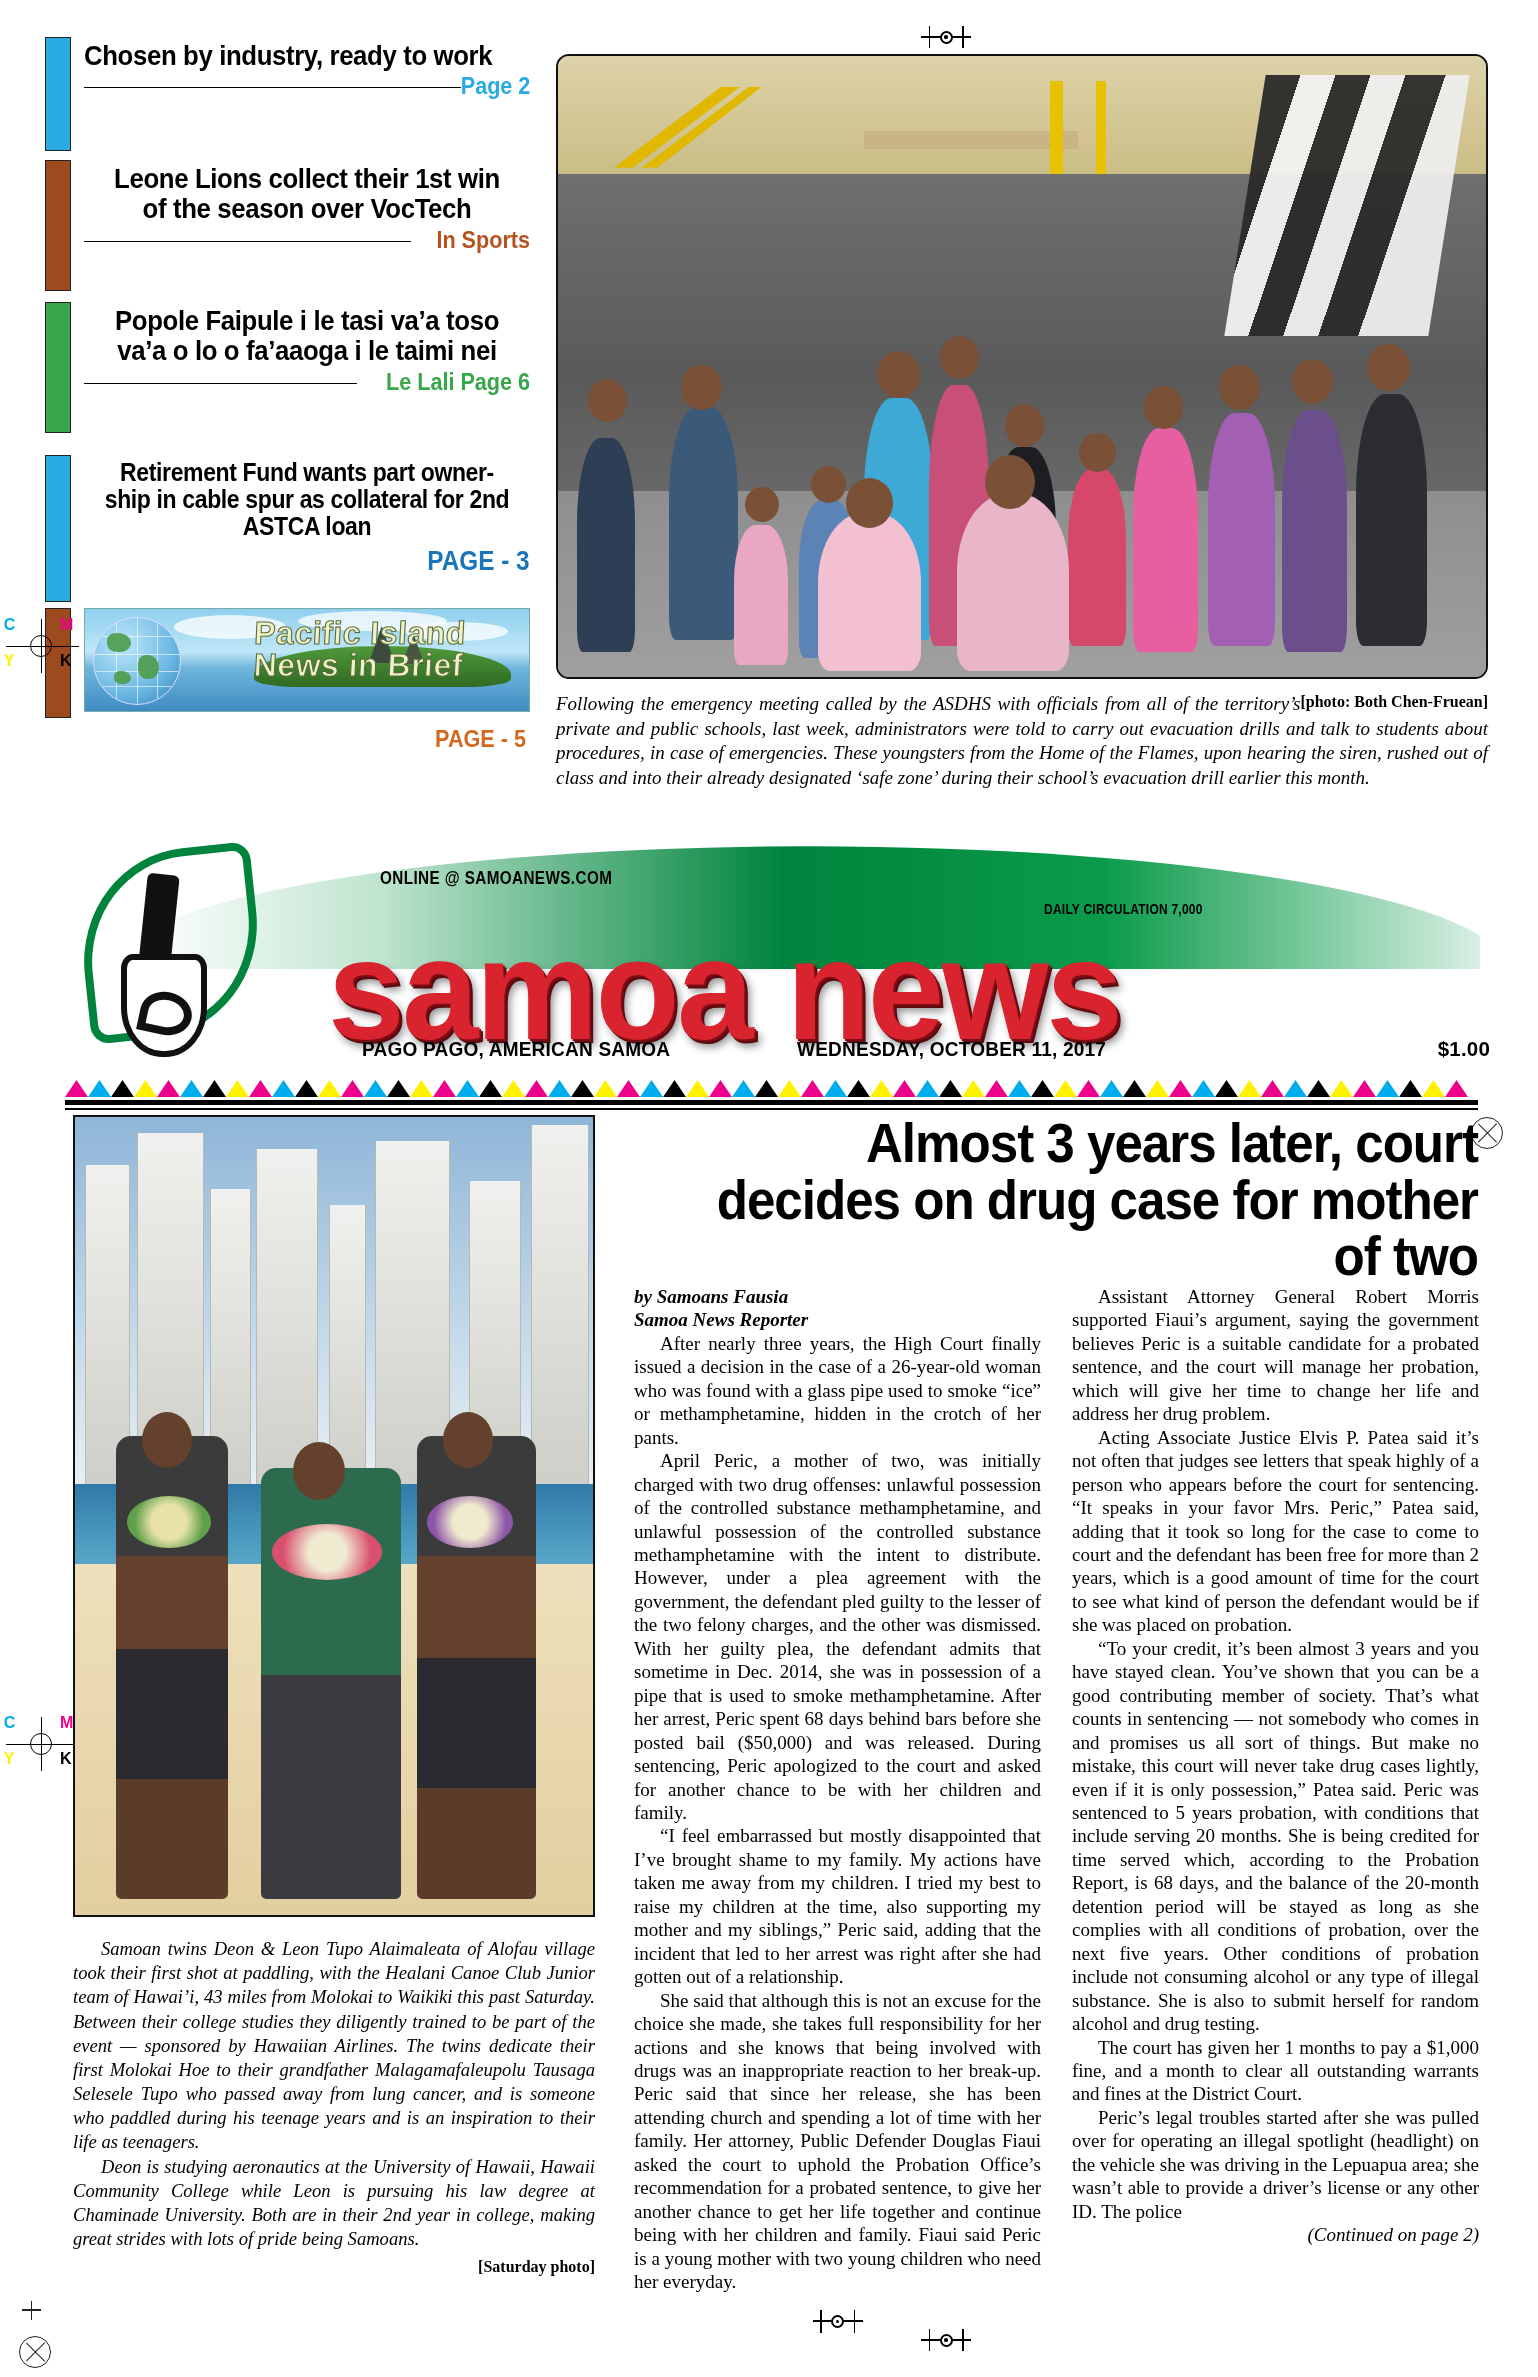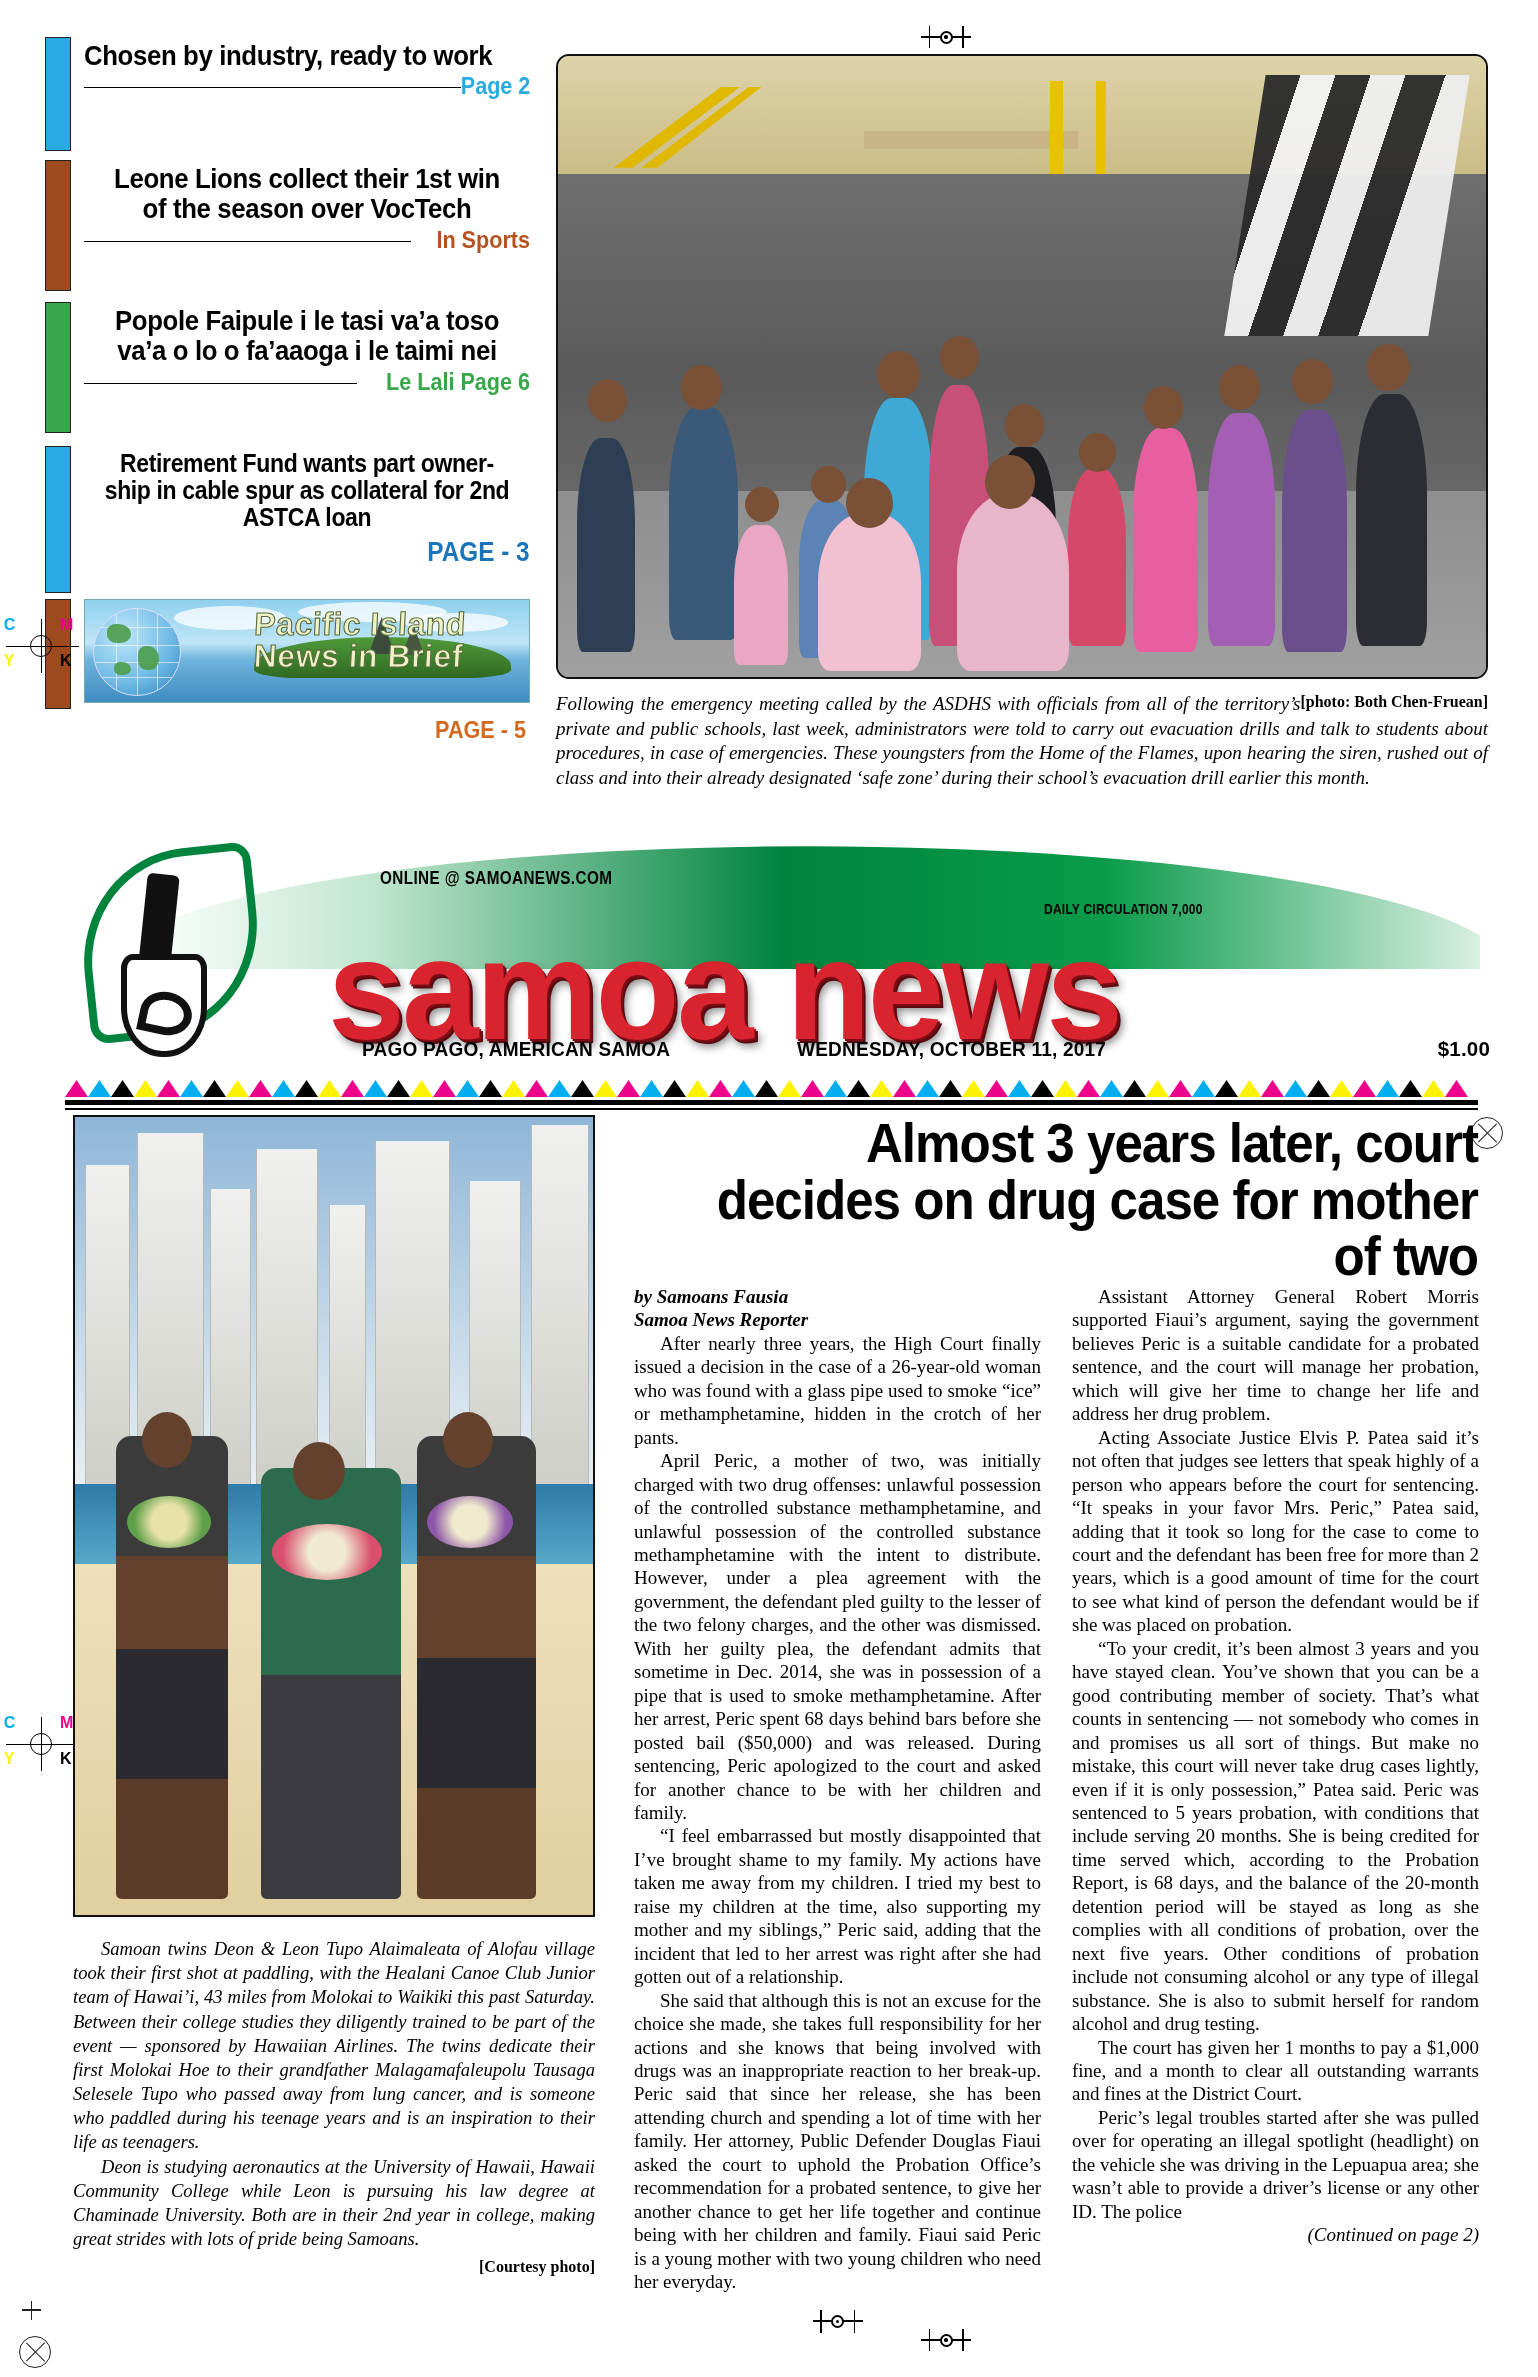--- a/index.html
+++ b/index.html
@@ -274,21 +274,21 @@
     <div class="colorbar" style="background:#39A749;height:131px;"></div>
     <div class="body">
       <h2 class="center">Popole Faipule i le tasi va’a toso va’a o lo o fa’aaoga i le taimi nei</h2>
       <div class="ruleline">
         <div class="rl" style="right:173px;"></div>
         <div class="pageref" style="color:#39A749;">Le Lali Page 6</div>
       </div>
     </div>
   </div>
 
-  <div class="teaser" style="margin-top:13px;">
+  <div class="teaser" style="margin-top:22px;">
     <div class="colorbar" style="background:#29ABE2;height:147px;"></div>
     <div class="body">
       <h2 class="center" style="font-size:25px;">Retirement Fund wants part owner-ship in cable spur as collateral for 2nd ASTCA loan</h2>
       <div class="ruleline" style="height:28px;">
 
         <div class="pageref" style="color:#1B75BB;font-size:27px;">PAGE - 3</div>
       </div>
     </div>
   </div>
 
@@ -549,15 +549,15 @@
   <div class="blp-lei" style="left:38%;bottom:42%;width:110px;height:56px;background:radial-gradient(circle,#f0ead0 30%,#d94f6e 72%);"></div>
 
   <div class="blp-person" style="left:66%;width:119px;height:58%;background:linear-gradient(#3b3b3b 0 26%, #63412c 26% 48%, #2a2a30 48% 76%, #5b3c28 76% 100%);"></div>
   <div class="blp-head" style="left:71%;bottom:56%;width:50px;height:56px;"></div>
   <div class="blp-lei" style="left:68%;bottom:46%;width:86px;height:52px;background:radial-gradient(circle,#efe9cd 34%,#8e56a8 72%);"></div>
 </div>
 
 <div class="bl-caption">
   <p>Samoan twins Deon &amp; Leon Tupo Alaimaleata of Alofau village took their first shot at paddling, with the Healani Canoe Club Junior team of Hawai’i, 43 miles from Molokai to Waikiki this past Saturday. Between their college studies they diligently trained to be part of the event — sponsored by Hawaiian Airlines. The twins dedicate their first Molokai Hoe to their grandfather Malagamafaleupolu Tausaga Selesele Tupo who passed away from lung cancer, and is someone who paddled during his teenage years and is an inspiration to their life as teenagers.</p>
   <p>Deon is studying aeronautics at the University of Hawaii, Hawaii Community College while Leon is pursuing his law degree at Chaminade University.  Both are in their 2nd year in college, making great strides with lots of pride being Samoans.</p>
-  <p class="credit">[Courtesy photo]</p>
+  <p class="credit">[Saturday photo]</p>
 </div>
 
 
 </body></html>

